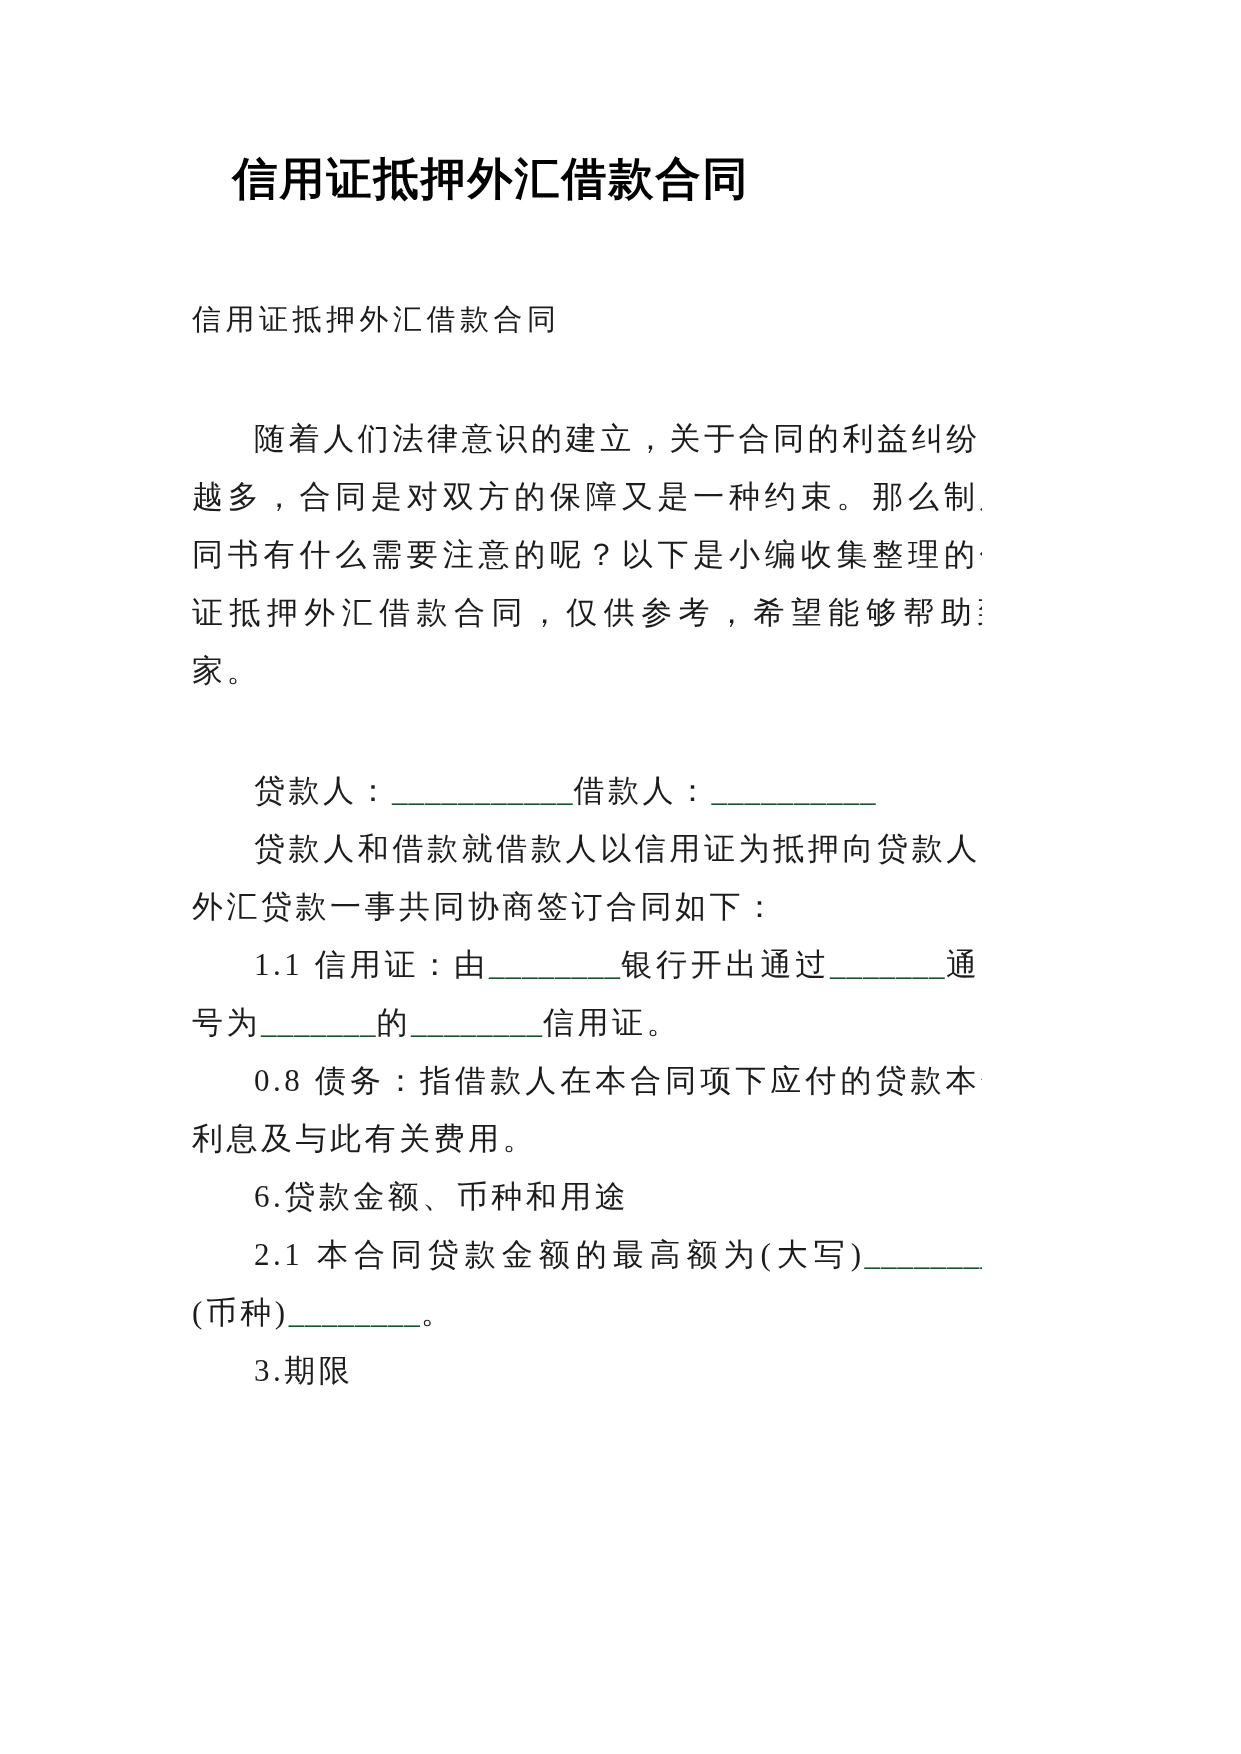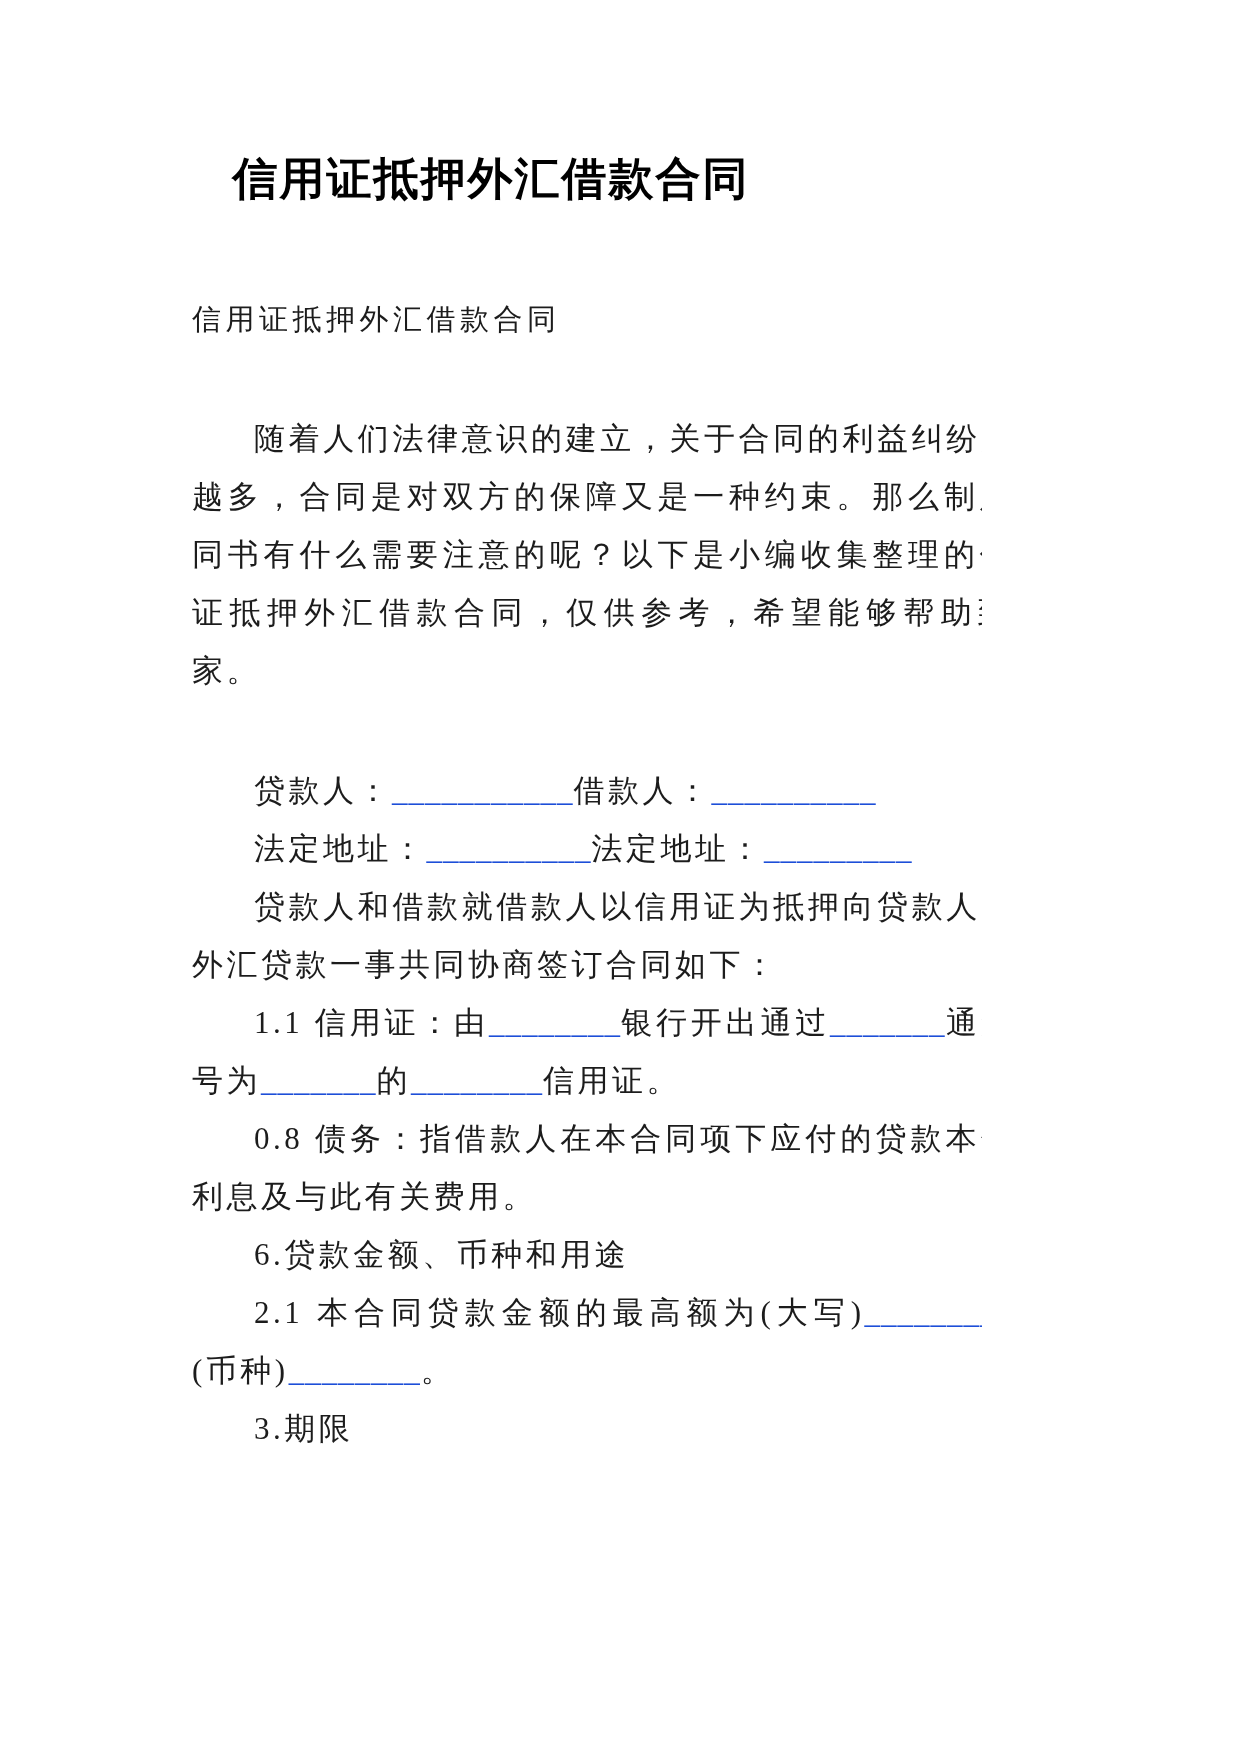--- a/index.html
+++ b/index.html
@@ -44,36 +44,35 @@
   }
   .doc-content p {
     margin: 0;
     padding: 0;
     text-indent: 2em;
   }
   .doc-content p.space-before {
     margin-top: 62px;
   }
   .blank-line {
-    color: #1d4ed8;
+    color: #14532d;
     letter-spacing: 1px;
   }
 </style>
 </head>
 <body>
 
 <div class="page">
   <h1 class="doc-title">信用证抵押外汇借款合同</h1>
 
   <div class="doc-subtitle">信用证抵押外汇借款合同</div>
 
   <div class="doc-content">
       <p class="space-before"><span>随着人们法律意识的建立，关于合同的利益纠纷越来越多，合同是对双方的保障又是一种约束。那么制定合同书有什么需要注意的呢？以下是小编收集整理的信用证抵押外汇借款合同，仅供参考，希望能够帮助到大家。</span></p>
       <p class="space-before"><span>贷款人：</span><span class="blank-line">___________</span><span>借款人：</span><span class="blank-line">__________</span></p>
-      <p><span>法定地址：</span><span class="blank-line">__________</span><span>法定地址：</span><span class="blank-line">_________</span></p>
       <p><span>贷款人和借款就借款人以信用证为抵押向贷款人申请外汇贷款一事共同协商签订合同如下：</span></p>
       <p><span>1.1 信用证：由</span><span class="blank-line">________</span><span>银行开出通过</span><span class="blank-line">_______</span><span>通知编号为</span><span class="blank-line">_______</span><span>的</span><span class="blank-line">________</span><span>信用证。</span></p>
       <p><span>0.8 债务：指借款人在本合同项下应付的贷款本金、利息及与此有关费用。</span></p>
       <p><span>6.贷款金额、币种和用途</span></p>
       <p><span>2.1 本合同贷款金额的最高额为(大写)</span><span class="blank-line">_________</span><span>，(币种)</span><span class="blank-line">________</span><span>。</span></p>
       <p><span>3.期限</span></p>
     </div>
 </div>
 
 </body></html>

